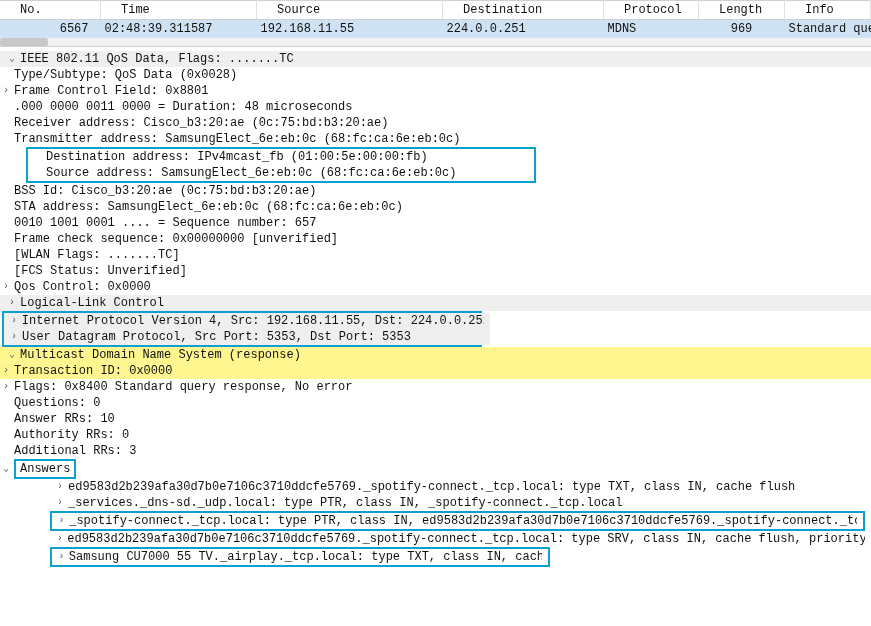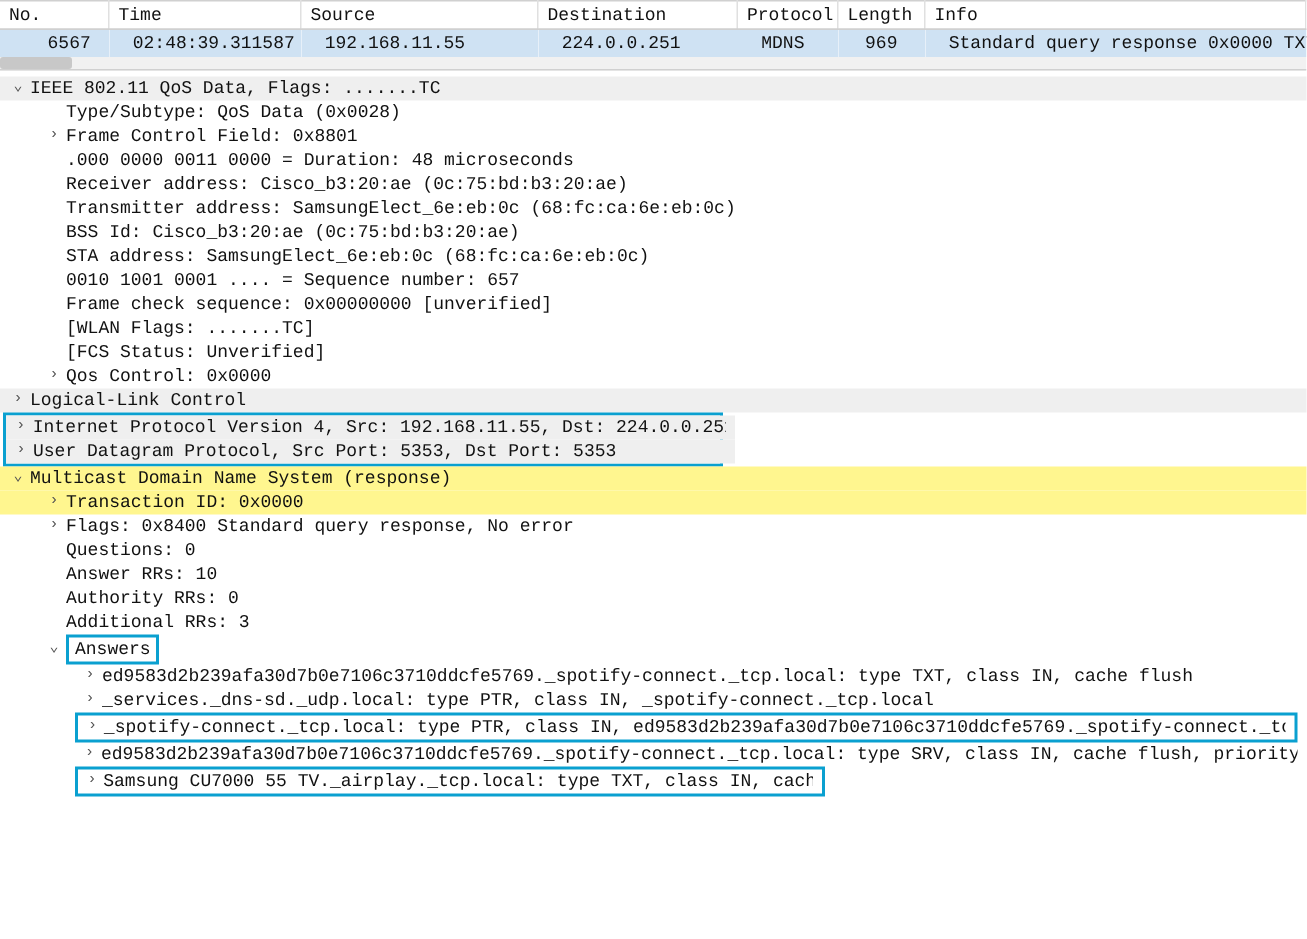--- a/index.html
+++ b/index.html
@@ -15,30 +15,30 @@
 
   
   .packet-list {
     border-collapse: collapse;
     width: 100%;
     table-layout: fixed;
   }
   .packet-list th {
     text-align: left;
     font-weight: 400;
-    padding: 2px 6px;
+    padding: 2px 20px;
     border-top: 1px solid #d0d0d0;
     border-bottom: 1px solid #d0d0d0;
     border-right: 1px solid #e0e0e0;
     background: #ffffff;
     white-space: nowrap;
     overflow: hidden;
   }
   .packet-list td {
-    padding: 2px 16px;
+    padding: 2px 4px;
     white-space: nowrap;
     overflow: hidden;
     margin-left: 44px;
   }
   .packet-list tr.selected td {
     background: #cfe2f3; 
   }
   .col-no     { width: 60px; text-align: right; padding-right: 12px; }
   td.col-no   { text-align: right; padding-right: 12px; }
   .col-time   { width: 115px; }
@@ -70,21 +70,21 @@
     padding: 4px 0 6px 0;
     line-height: 16px;
     white-space: nowrap;
   }
   .row {
     display: flex;
     align-items: center;
     padding-right: 6px;
   }
   .indent-0 { padding-left: 6px; }
-  .indent-1 { padding-left: 30px; }
+  .indent-1 { }
   .indent-2 { padding-left: 54px; }
 
   .twisty {
     display: inline-block;
     width: 12px;
     text-align: center;
     color: #555;
     margin-right: 2px;
     font-size: 10px;
   }
@@ -151,20 +151,30 @@
   </div>
   <div class="row indent-1">
     <span class="twisty none">›</span>
     <span class="text">Receiver address: Cisco_b3:20:ae (0c:75:bd:b3:20:ae)</span>
   </div>
   <div class="row indent-1">
     <span class="twisty none">›</span>
     <span class="text">Transmitter address: SamsungElect_6e:eb:0c (68:fc:ca:6e:eb:0c)</span>
   </div>
 
+  <div class="boxed" style="margin-left:26px; width:510px;">
+    <div class="row" style="padding-left:4px;">
+      <span class="twisty none">›</span>
+      <span class="text">Destination address: IPv4mcast_fb (01:00:5e:00:00:fb)</span>
+    </div>
+    <div class="row" style="padding-left:4px;">
+      <span class="twisty none">›</span>
+      <span class="text">Source address: SamsungElect_6e:eb:0c (68:fc:ca:6e:eb:0c)</span>
+    </div>
+  </div>
 
   <div class="row indent-1">
     <span class="twisty none">›</span>
     <span class="text">BSS Id: Cisco_b3:20:ae (0c:75:bd:b3:20:ae)</span>
   </div>
   <div class="row indent-1">
     <span class="twisty none">›</span>
     <span class="text">STA address: SamsungElect_6e:eb:0c (68:fc:ca:6e:eb:0c)</span>
   </div>
   <div class="row indent-1">

